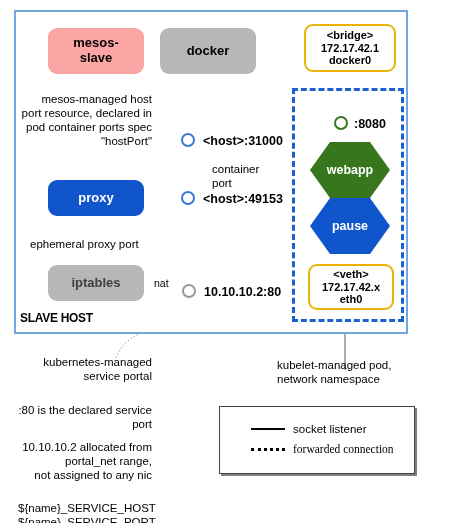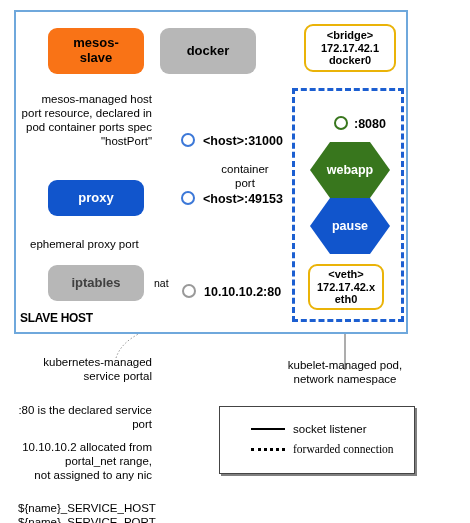--- a/index.html
+++ b/index.html
@@ -61,21 +61,21 @@
     align-items: center;
     justify-content: center;
     text-align: center;
     font-weight: bold;
     font-size: 13px;
     line-height: 1.15;
     padding: 2px 4px;
   }
   .proc-mesos {
     left: 48px; top: 28px; width: 96px; height: 46px;
-    background: #f97316;
+    background: #fca5a5;
     color: #000000;
   }
   .proc-docker {
     left: 160px; top: 28px; width: 96px; height: 46px;
     background: #b7b7b7;
     color: #000000;
   }
   .proc-proxy {
     left: 48px; top: 180px; width: 96px; height: 36px;
     background: #1155cc;
@@ -98,21 +98,21 @@
     flex-direction: column;
     align-items: center;
     justify-content: center;
     text-align: center;
     font-weight: bold;
     font-size: 11px;
     line-height: 1.18;
     color: #000000;
   }
   .iface-bridge { left: 304px; top: 24px; width: 92px; height: 48px; }
-  .iface-veth   { left: 308px; top: 264px; width: 76px; height: 46px; }
+  .iface-veth   { left: 308px; top: 264px; width: 86px; height: 46px; }
 
   
   .pod-ns {
     position: absolute;
     left: 292px;
     top: 88px;
     width: 112px;
     height: 234px;
     box-sizing: border-box;
     border: 3px dashed #1c5fd1;
@@ -168,21 +168,21 @@
   }
 
   
   .annot {
     position: absolute;
     font-size: 11.5px;
     line-height: 1.22;
     color: #000000;
   }
   .annot-right { text-align: right; }
-  .annot-center { text-align: center; }
+  .annot-center { }
   .annot-left { text-align: left; }
 
   
   .legend-box {
     position: absolute;
     left: 219px;
     top: 406px;
     width: 196px;
     height: 68px;
     box-sizing: border-box;

